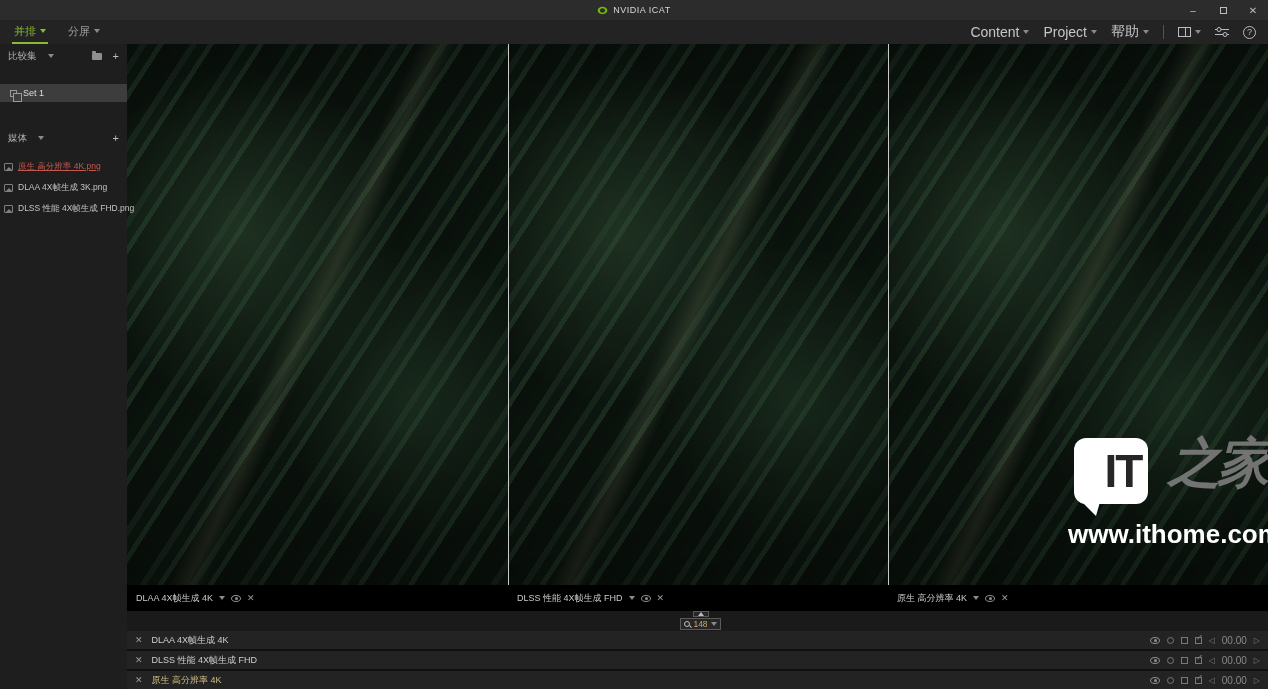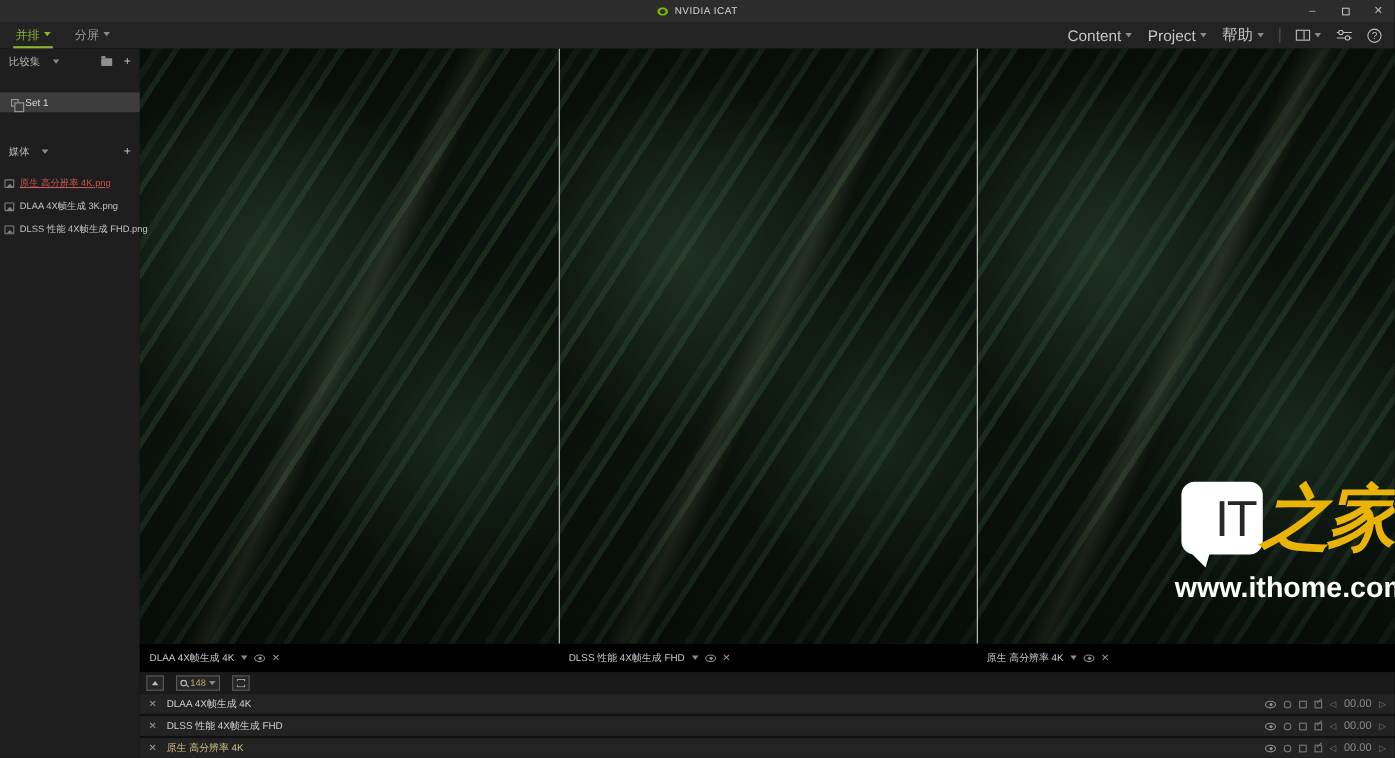--- a/index.html
+++ b/index.html
@@ -80,21 +80,21 @@
   .label-strip { display:grid; grid-template-columns:381px 380px 380px; height:26px; background:#000; }
   .panel-label { display:flex; align-items:center; gap:6px; padding-left:9px;
                  color:#c9c9c9; font-size:9px; white-space:nowrap; }
   .eye { width:10px; height:7px; border:1px solid #8f8f8f; border-radius:50%; position:relative; display:inline-block; }
   .eye::after { content:""; position:absolute; left:3px; top:1.5px; width:3px; height:3px;
                 background:#8f8f8f; border-radius:50%; }
   .xglyph { color:#9a9a9a; font-size:9px; cursor:pointer; }
 
   
   .zoombar { position:absolute; left:127px; top:611px; width:1141px; height:20px;
-             background:#1a1a1a; display:flex; align-items:center; gap:11px; padding-left:6px; }
+             background:#1a1a1a; display:flex; align-items:center; gap:1px; padding-left:6px;flex-direction:column; }
   .zbtn { height:14px; min-width:16px; border:1px solid #5a5a5a; background:#262626;
           display:flex; align-items:center; justify-content:center; gap:3px;
           color:#bdbdbd; font-size:8px; cursor:pointer; padding:0 3px; }
   .chev-up { width:0; height:0; border-left:3px solid transparent; border-right:3px solid transparent;
              border-bottom:4px solid #bdbdbd; display:inline-block; }
   .lens { width:6px; height:6px; border:1px solid #bdbdbd; border-radius:50%; position:relative; display:inline-block; }
   .lens::after { content:""; position:absolute; width:3px; height:1px; background:#bdbdbd;
                  transform:rotate(45deg); right:-3px; bottom:-1px; }
   .zoomval { color:#c9a86a; font-size:8.5px; }
   .fitbox { width:8px; height:8px; position:relative; display:inline-block; }
@@ -118,23 +118,23 @@
   .frame-time { color:#8a8a8a; font-size:10px; }
 
   
   .watermark { position:absolute; right:2px; bottom:8px; width:198px; height:112px;
                z-index:40; pointer-events:none; }
   .wm-logo { position:absolute; left:6px; top:0; width:74px; height:66px; background:#fff;
              border-radius:12px; display:flex; align-items:center; justify-content:center; }
   .wm-logo::after { content:""; position:absolute; left:8px; bottom:-12px;
                     border-left:14px solid transparent; border-right:4px solid transparent;
                     border-top:14px solid #fff; }
-  .wm-logo span { color:#262626; font-size:46px; font-weight:400; letter-spacing:-2px;
+  .wm-logo span { color:#262626; font-size:46px; font-weight:700; letter-spacing:-2px;
                   font-family:"Liberation Sans",sans-serif;margin-left:24px; }
-  .wm-cn { position:absolute; right:0; top:-10px; color:#eab308; font-size:64px; font-weight:bold;
+  .wm-cn { position:absolute; right:0; top:-10px; color:#737373; font-size:53px; font-weight:bold;
            font-style:italic; font-family:"DejaVu Serif","Liberation Serif",serif; letter-spacing:-4px; }
   .wm-url { position:absolute; left:0; bottom:0; color:#fff; font-size:26px; font-weight:bold;
             font-family:"Liberation Sans",sans-serif; }
 </style>
 </head>
 <body>
 
 <div class="app">
 
   <div class="titlebar">

